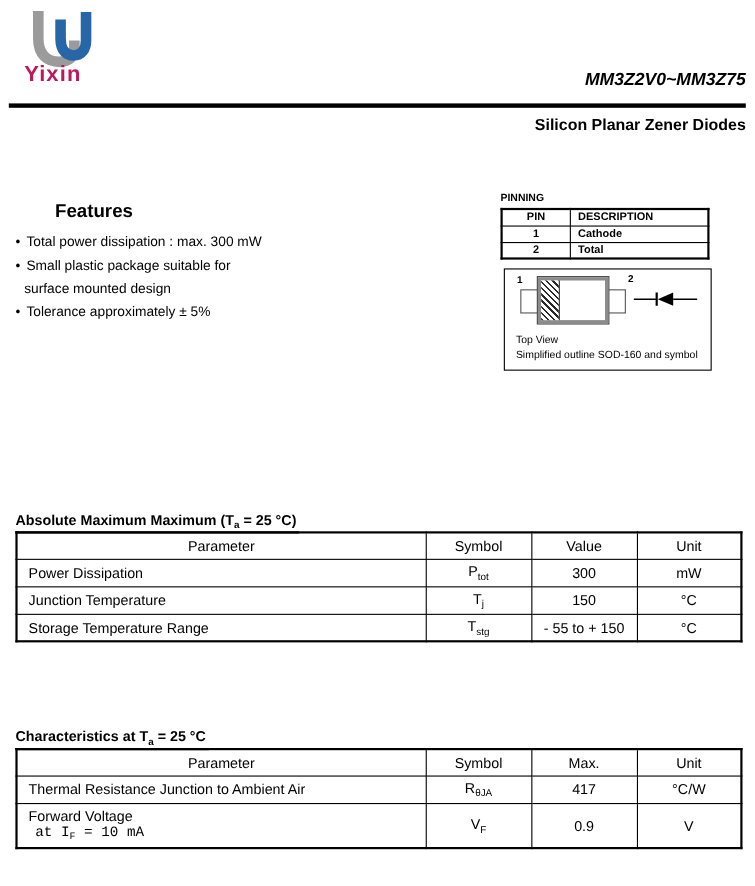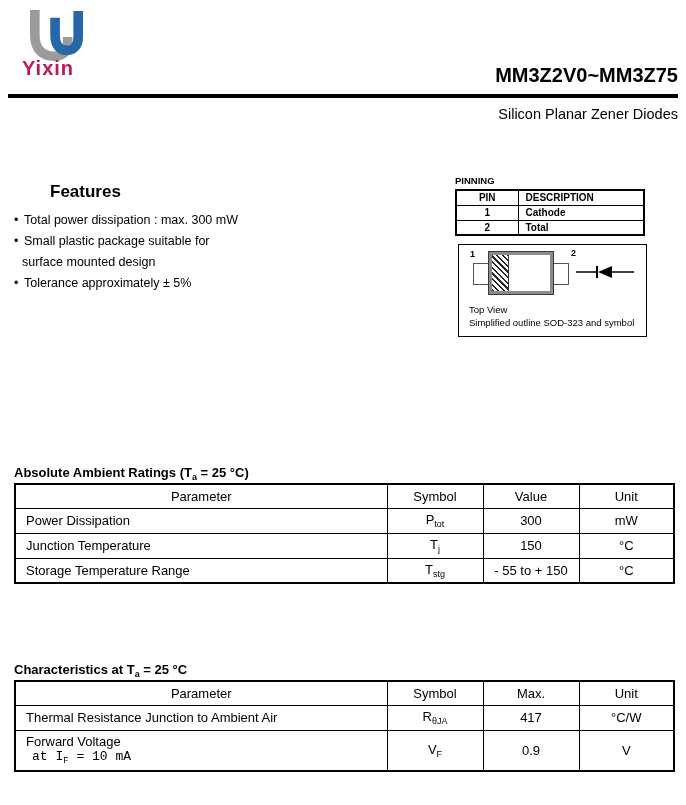--- a/index.html
+++ b/index.html
@@ -7,22 +7,22 @@
   .page {
     position:relative; width:686px; height:805px; background:#ffffff;
     font-family:"Liberation Sans", sans-serif; color:#000; overflow:hidden;
   }
 
   
   .logo-svg { position:absolute; left:26px; top:8px; }
   .logo-text { position:absolute; left:22px; top:57px; font-size:20px; font-weight:bold;
     color:#be185d; letter-spacing:1px; }
   .top-rule { position:absolute; left:8px; top:94px; width:670px; height:4px; background:#000; }
-  .part-number { position:absolute; right:8px; top:64px; font-size:20px; font-weight:bold; }
-  .subtitle { position:absolute; right:8px; top:106px; font-size:14.5px; font-weight:normal; }
+  .part-number { position:absolute; right:8px; top:64px; font-size:16px; font-weight:bold;font-style:italic; }
+  .subtitle { position:absolute; right:8px; top:106px; font-size:14.5px; font-weight:bold; }
 
   
   .features { position:absolute; left:14px; top:182px; width:330px; font-size:12.5px; }
   .features-title { font-weight:bold; font-size:17px; margin-bottom:8px;padding-left:36px; }
   .feature-line { line-height:21px; white-space:nowrap; }
   .feature-line .bullet { display:inline-block; width:10px; }
   .feature-line.cont { padding-left:8px; }
 
   
   .pinning-title { position:absolute; left:455px; top:175px; font-size:9.5px; font-weight:bold; }
@@ -123,25 +123,25 @@
       <div class="pkg-hatch"></div>
     </div>
     <svg class="diode-svg" width="58" height="14" viewBox="0 0 58 14">
       <line x1="0" y1="7" x2="21" y2="7" stroke="#000" stroke-width="1.5"></line>
       <line x1="21" y1="1" x2="21" y2="13" stroke="#000" stroke-width="2"></line>
       <polygon points="22,7 36,1 36,13" fill="#000"></polygon>
       <line x1="36" y1="7" x2="58" y2="7" stroke="#000" stroke-width="1.5"></line>
     </svg>
     <div class="pkg-caption">
       <div>Top View</div>
-      <div>Simplified outline SOD-323 and symbol</div>
+      <div>Simplified outline SOD-160 and symbol</div>
     </div>
   </div>
 
-  <div class="sec-heading abs-heading"><span>Absolute Ambient Ratings (T</span><sub>a</sub><span> = 25 °C)</span></div>
+  <div class="sec-heading abs-heading"><span>Absolute Maximum Maximum (T</span><sub>a</sub><span> = 25 °C)</span></div>
 
   <table class="spec-table abs-table">
     <colgroup>
         <col style="width:372px">
         <col style="width:96px">
         <col style="width:96px">
         <col style="width:95px">
       </colgroup>
     <tbody>
         <tr>

